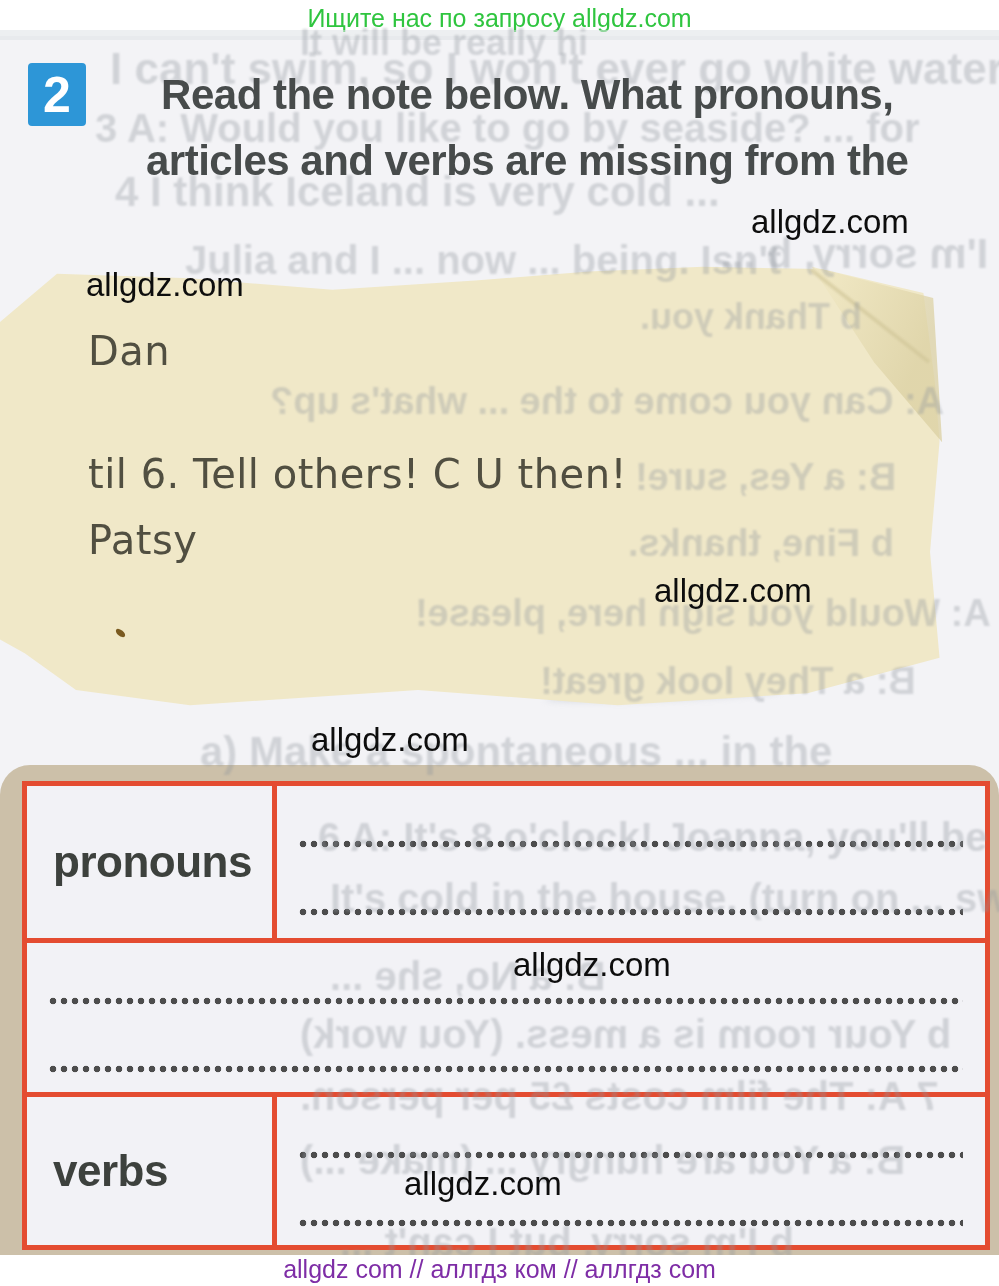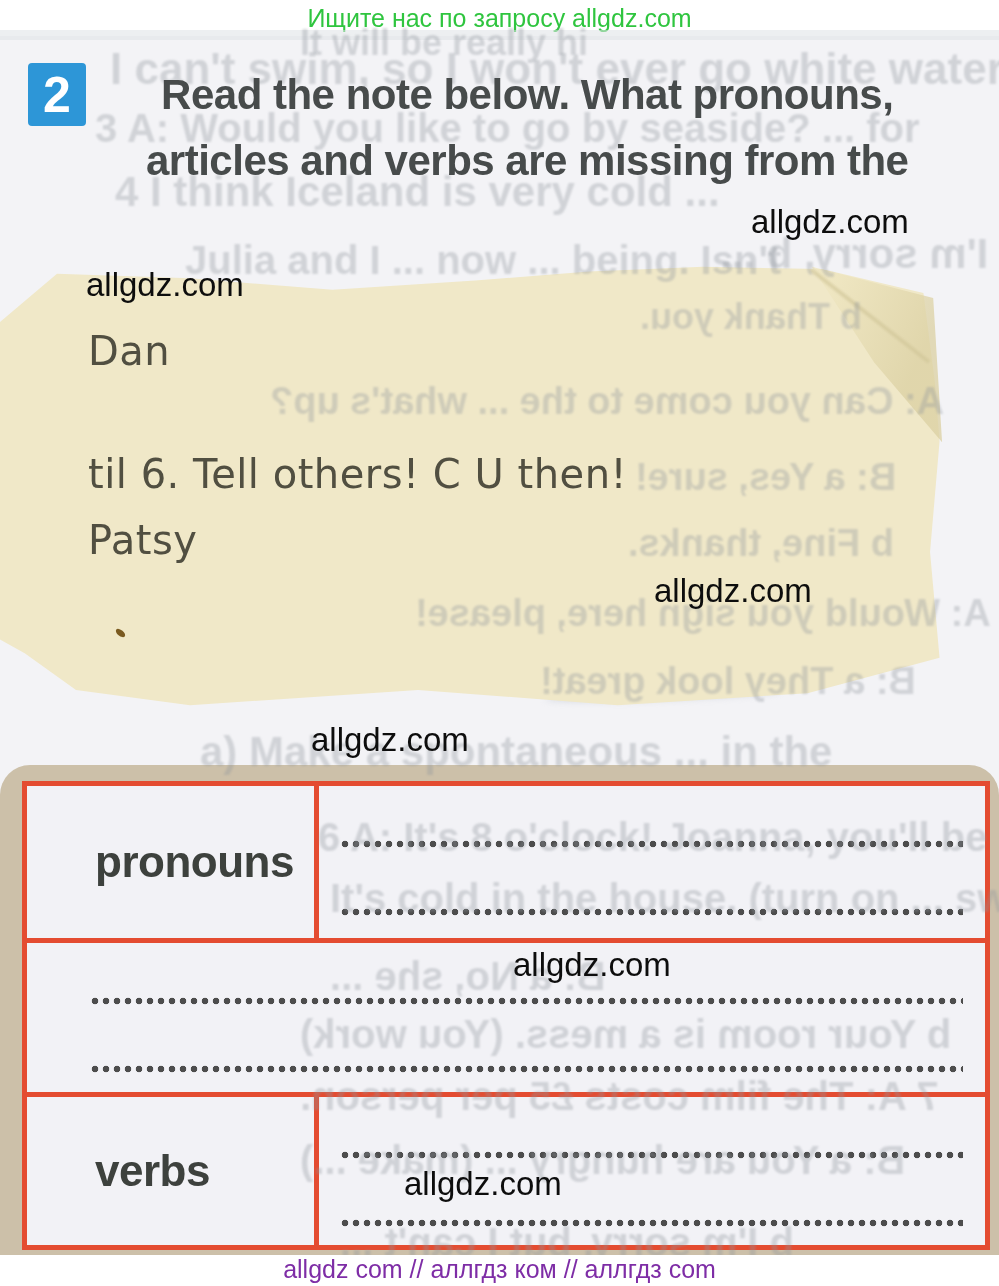--- a/index.html
+++ b/index.html
@@ -40,21 +40,21 @@
         border-radius:50%;transform:rotate(40deg);z-index:3;}
   .note-line{position:absolute;left:88px;z-index:5;color:#514f41;font-size:40px;
         font-family:"DejaVu Sans",sans-serif;letter-spacing:.5px;white-space:nowrap;}
   .nl0{top:328px;} .nl1{top:396px;} .nl2{top:451px;} .nl3{top:517px;}
 
   
   .panel{position:absolute;left:0;top:765px;width:999px;height:493px;
          background:#ccc0a9;border-radius:30px 30px 0 0;z-index:1;}
   .grid{position:absolute;left:22px;top:781px;width:968px;height:469px;z-index:1;
         background:#f2f2f6;border:5px solid #e44c31;box-sizing:border-box;}
-  .row{display:flex;position:relative;box-sizing:border-box;padding-left:42px;}
+  .row{display:flex;position:relative;box-sizing:border-box;}
   .row+.row{border-top:5px solid #e44c31;}
   .r1{height:152px;} .r2{height:154px;} .r3{height:153px;}
   .label-cell{width:250px;border-right:5px solid #e44c31;box-sizing:border-box;
         display:flex;align-items:center;padding-left:26px;}
   .label-cell span{font-size:44px;font-weight:700;color:#3d413d;letter-spacing:-.5px;}
   .answer-cell{position:relative;flex:1;}
   .dots{position:absolute;left:22px;right:22px;height:8px;
         background-image:radial-gradient(circle at 4px 4px,#4d4d4d 3px,rgba(0,0,0,0) 3.6px);
         background-size:11px 8px;background-repeat:repeat-x;}
   .d1{top:54px;} .d2{top:122px;}

